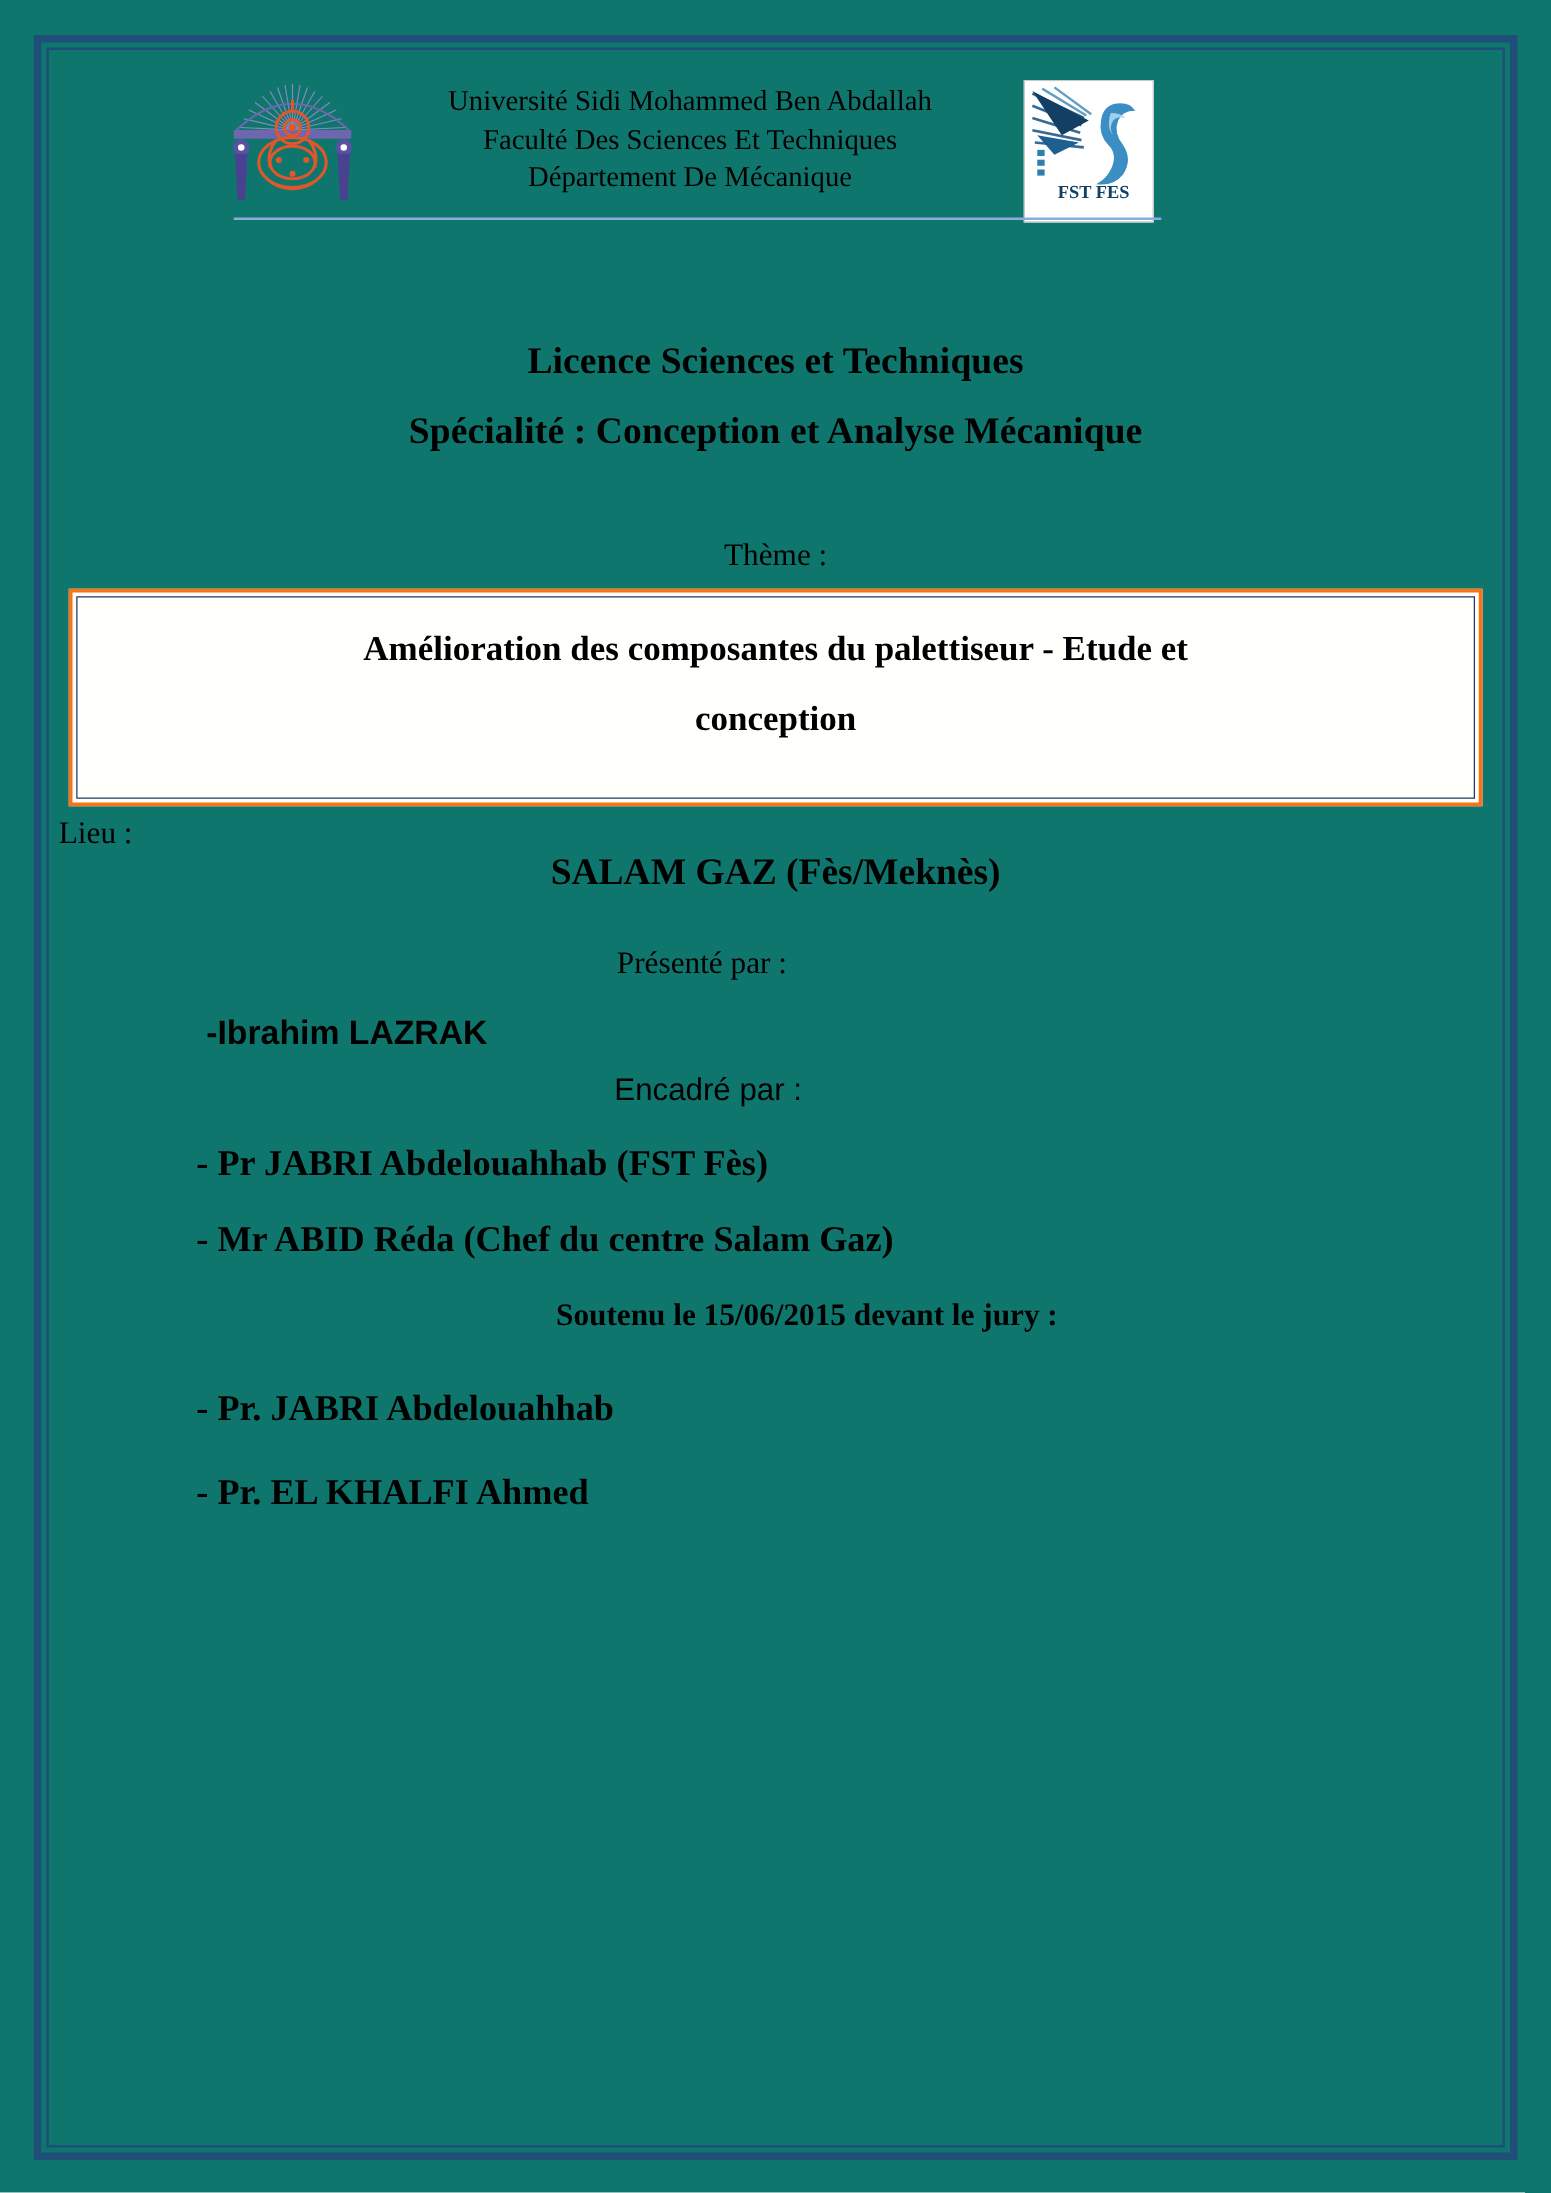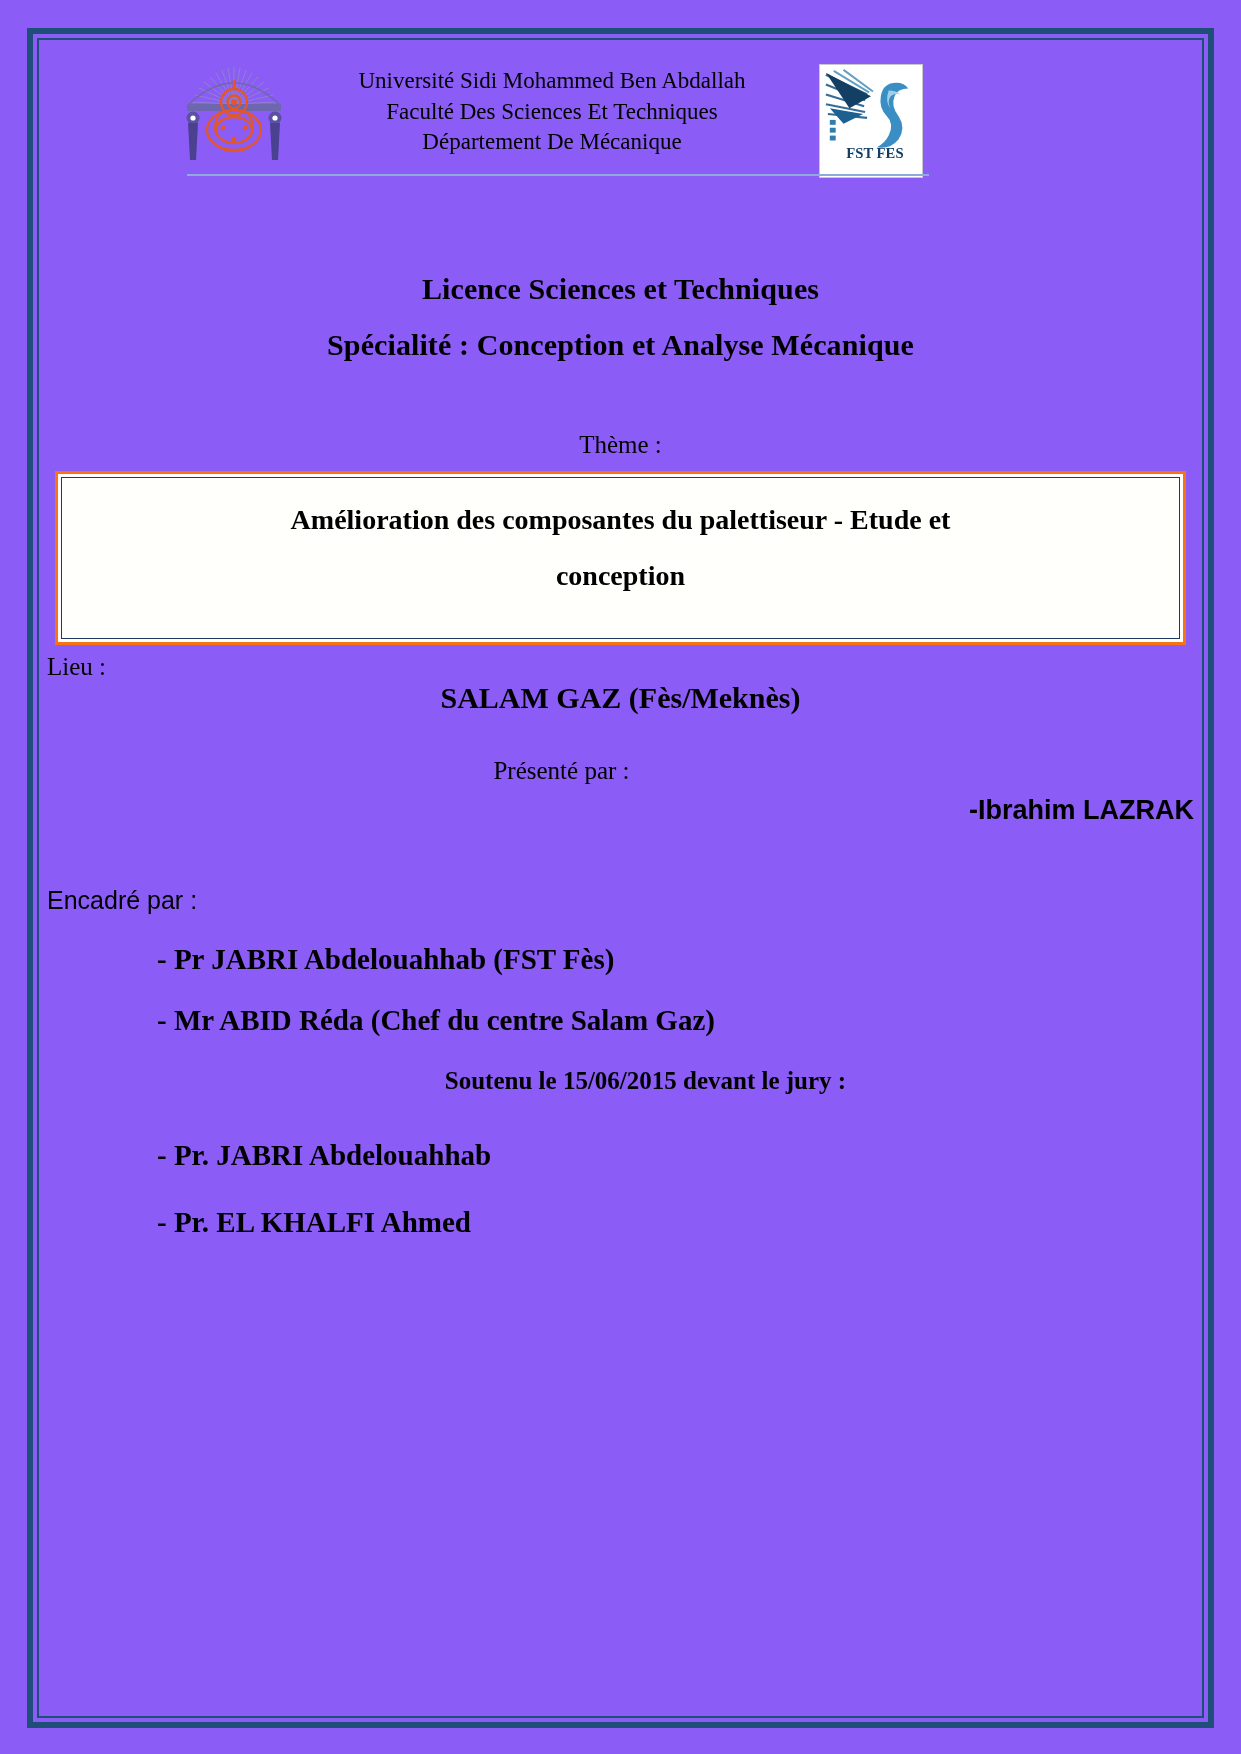--- a/index.html
+++ b/index.html
@@ -10,21 +10,21 @@
   body {
     font-family: "Liberation Serif", "DejaVu Serif", serif;
     color: #000000;
   }
 
   
   .page {
     position: relative;
     width: 1241px;
     height: 1754px;
-    background: #8b5cf6;
+    background: #0f766e;
     box-sizing: border-box;
     overflow: hidden;
   }
 
   
   .page-frame-outer {
     position: absolute;
     left: 27px;
     top: 28px;
     width: 1187px;
@@ -154,27 +154,27 @@
 
   
   .student {
     font-family: "Liberation Sans", "DejaVu Sans", sans-serif;
     font-weight: bold;
     font-size: 27px;
     font-stretch: condensed;
     margin-left: 118px;
     margin-top: 24px;
   }
-  .student.first { margin-top: 10px; text-align: right; }
+  .student.first { margin-top: 26px; }
 
   .encadre-label {
     font-family: "Liberation Sans", "DejaVu Sans", sans-serif;
     font-size: 25px;
-    text-align: left;
-    margin-top: 60px;
+    text-align: center;
+    margin-top: 16px;
     padding-right: 108px;
   }
 
   .supervisor {
     font-family: "Liberation Serif", "DejaVu Serif", serif;
     font-weight: bold;
     font-size: 29px;
     margin-left: 110px;
     margin-top: 28px;
   }

